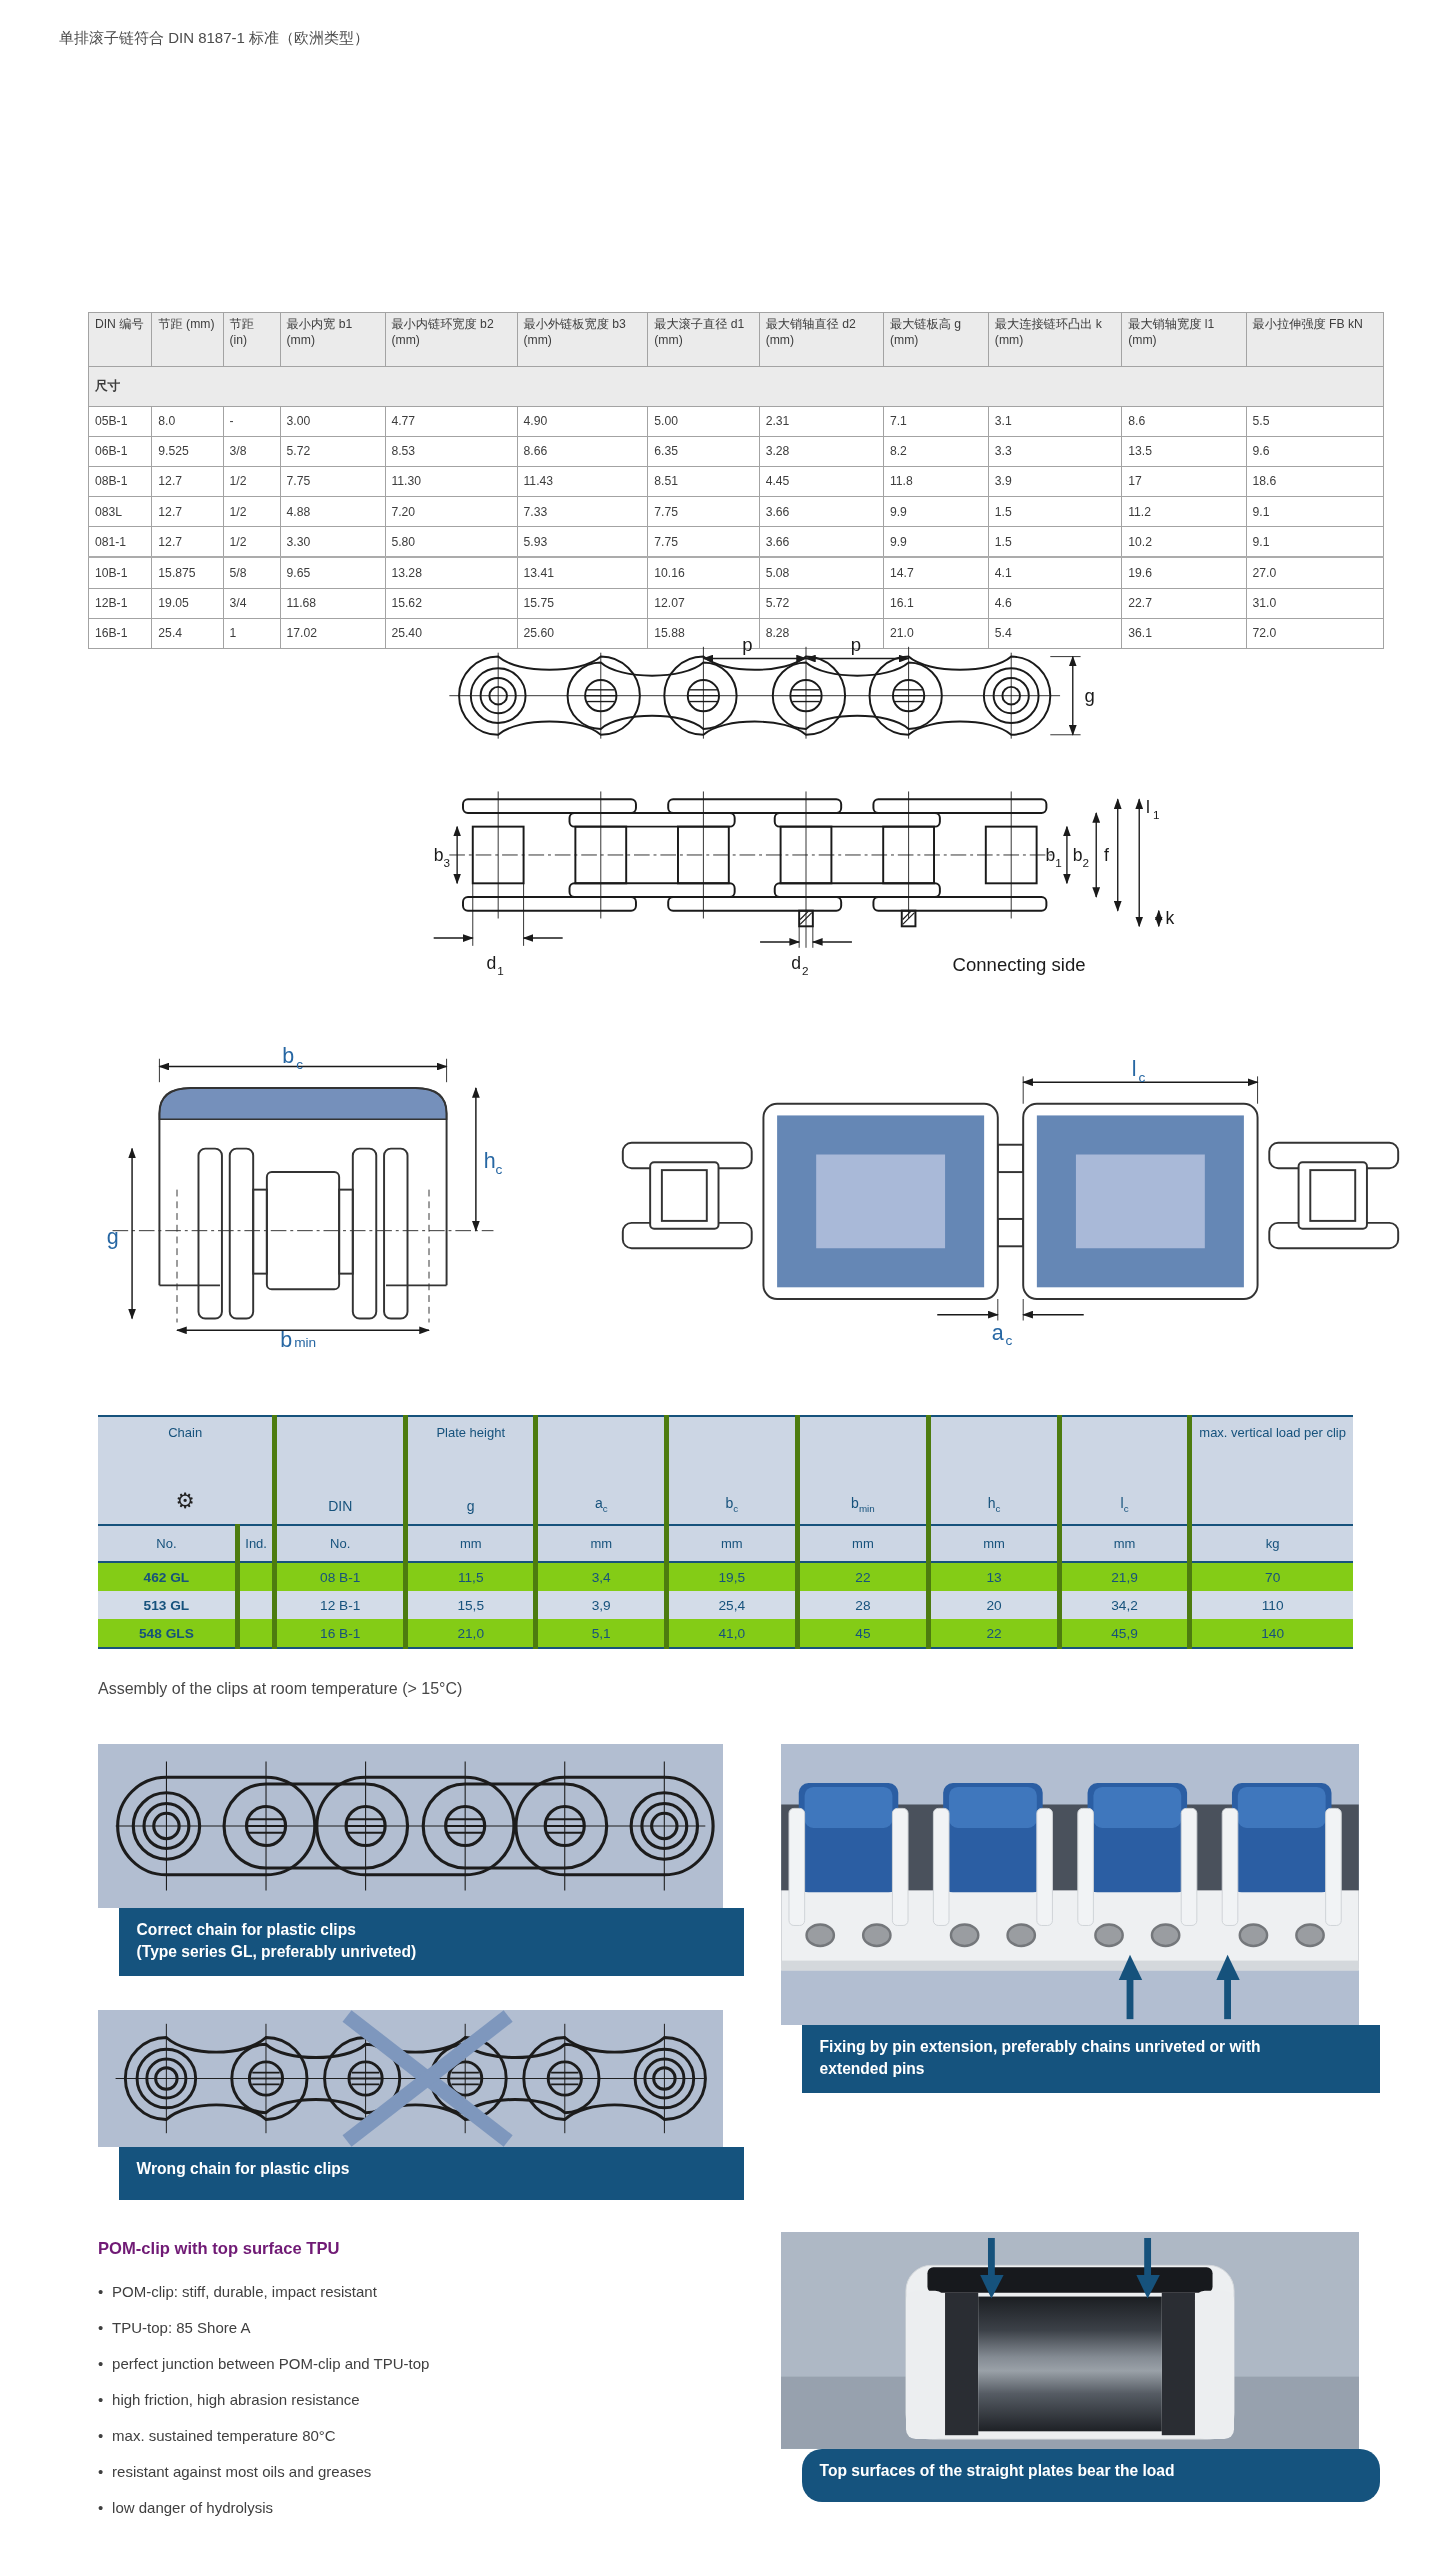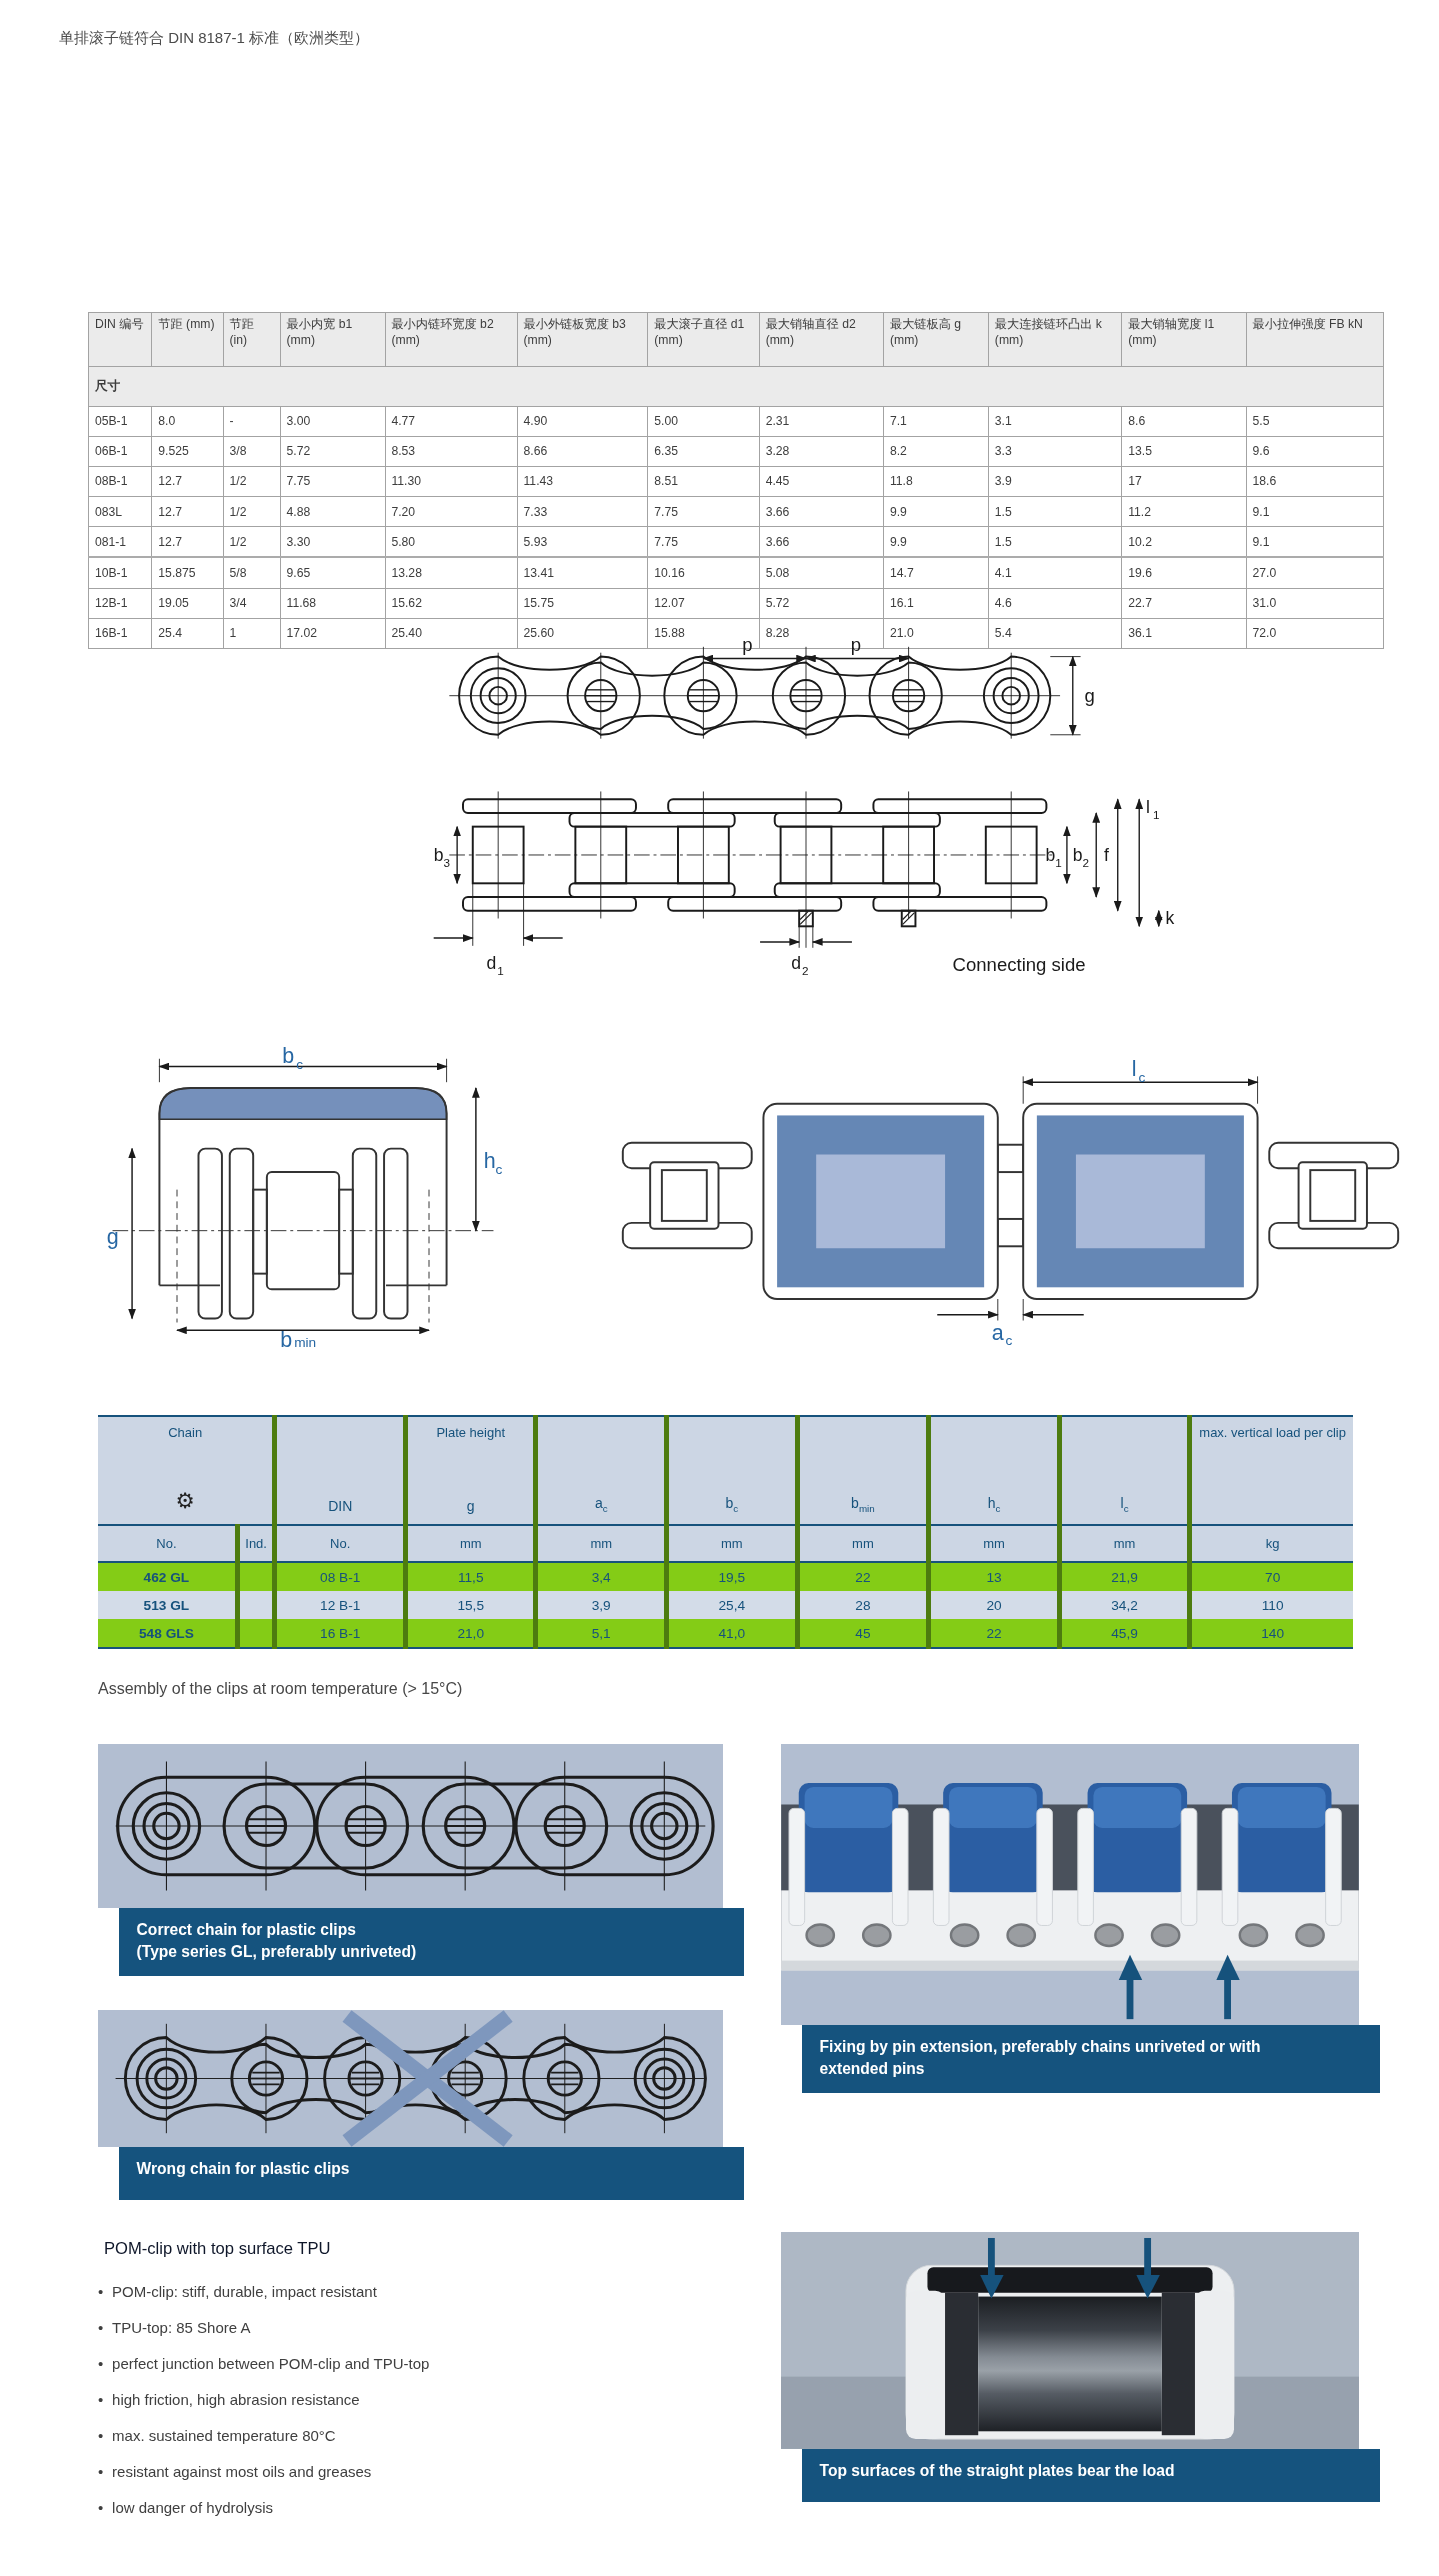--- a/index.html
+++ b/index.html
@@ -38,21 +38,21 @@
   .clip-table .ct-row.alt td{background:#d3dce8;}
   sub{font-size:70%;}
   
   .assembly-note{position:absolute;left:98px;top:1680px;font-size:16px;color:#474747;}
   
   .panel{position:absolute;}
   .panel-img{background:#b2bed1;overflow:hidden;}
   .panel-caption{background:#15537e;color:#ffffff;font-weight:bold;font-size:15.6px;
                  padding:10.7px 0 0 17.6px;box-sizing:border-box;line-height:1.45;margin-left:21px;}
   
-  .pom-heading{position:absolute;left:104px;top:2239px;font-size:16.6px;font-weight:normal;color:#0f172a;}
+  .pom-heading{position:absolute;left:98px;top:2239px;font-size:16.6px;font-weight:bold;color:#701a75;}
   .pom-list{position:absolute;left:98px;top:2274px;list-style:none;margin:0;padding:0;
             font-size:15px;color:#3f3f3f;}
   .pom-list li{line-height:36px;}
   .pom-list .dot{margin-right:8.8px;}
   svg{display:block;}
   .abs{position:absolute;}
 </style>
 </head>
 <body>
 
@@ -756,19 +756,19 @@
         <rect x="128" y="60" width="40" height="152" rx="10" fill="#eceef0"></rect>
         <rect x="424" y="60" width="40" height="152" rx="10" fill="#eceef0"></rect>
         <g fill="#16527c">
           <rect x="212" y="6" width="7" height="40"></rect>
             <polygon points="204,44 228,44 215.5,68"></polygon>
           <rect x="372" y="6" width="7" height="40"></rect>
             <polygon points="364,44 388,44 375.5,68"></polygon>
         </g>
       </svg>
     </div>
-    <div class="panel-caption" style="width:578px;height:53px;">
+    <div class="panel-caption" style="width:578px;height:53px;border-radius:20px;">
       <div>Top surfaces of the straight plates bear the load</div>
     </div>
   </div>
 
 </div>
 
 
 </body></html>

